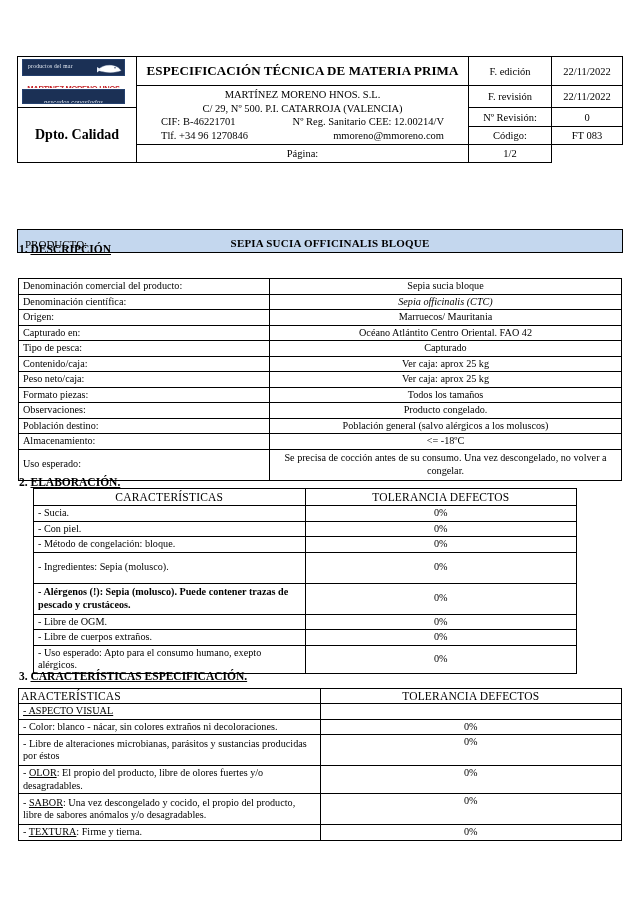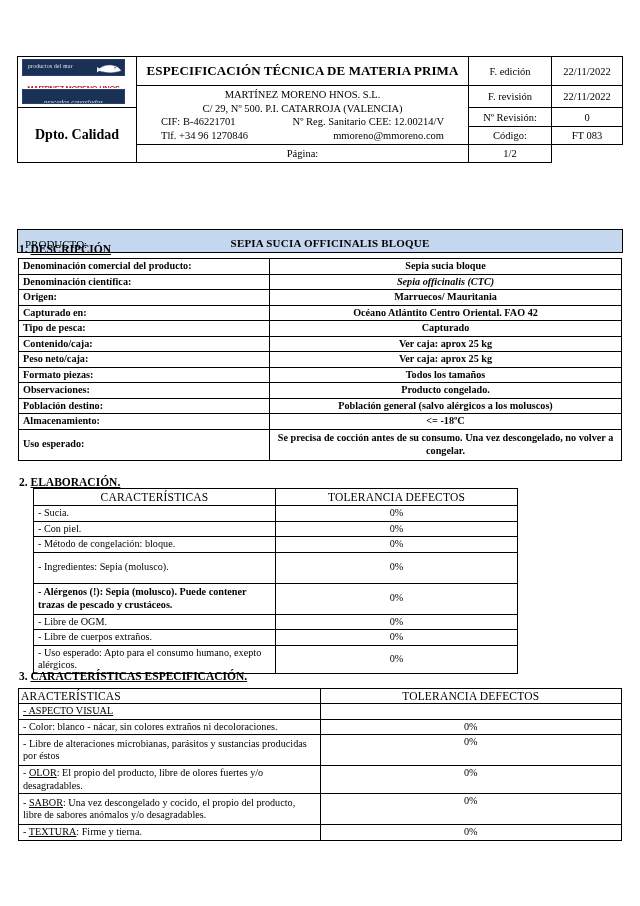--- a/index.html
+++ b/index.html
@@ -197,32 +197,31 @@
     border: 1.1px solid #000;
     padding: 1px 4px;
     vertical-align: middle;
     line-height: 12.5px;
   }
   .doc-table td.ital { font-style: italic; }
 
   
   #desc-table {
     left: 18px;
-    top: 258px;
+    top: 278px;
     width: 604px;
-    font-weight: bold;
   }
   #desc-table td.k { width: 242px; }
   #desc-table td.v { text-align: center; }
 
   
   #elab-table {
     left: 33px;
     top: 488px;
-    width: 485px;
+    width: 544px;
     padding-left: 12px;
   }
   #elab-table td.k { width: 367px; }
   #elab-table td.v { text-align: center; }
   #elab-table th.hdr {
     border: 1.1px solid #000;
     text-align: center;
     font-weight: normal;
     font-size: 11.5px;
     padding: 2px 4px;

